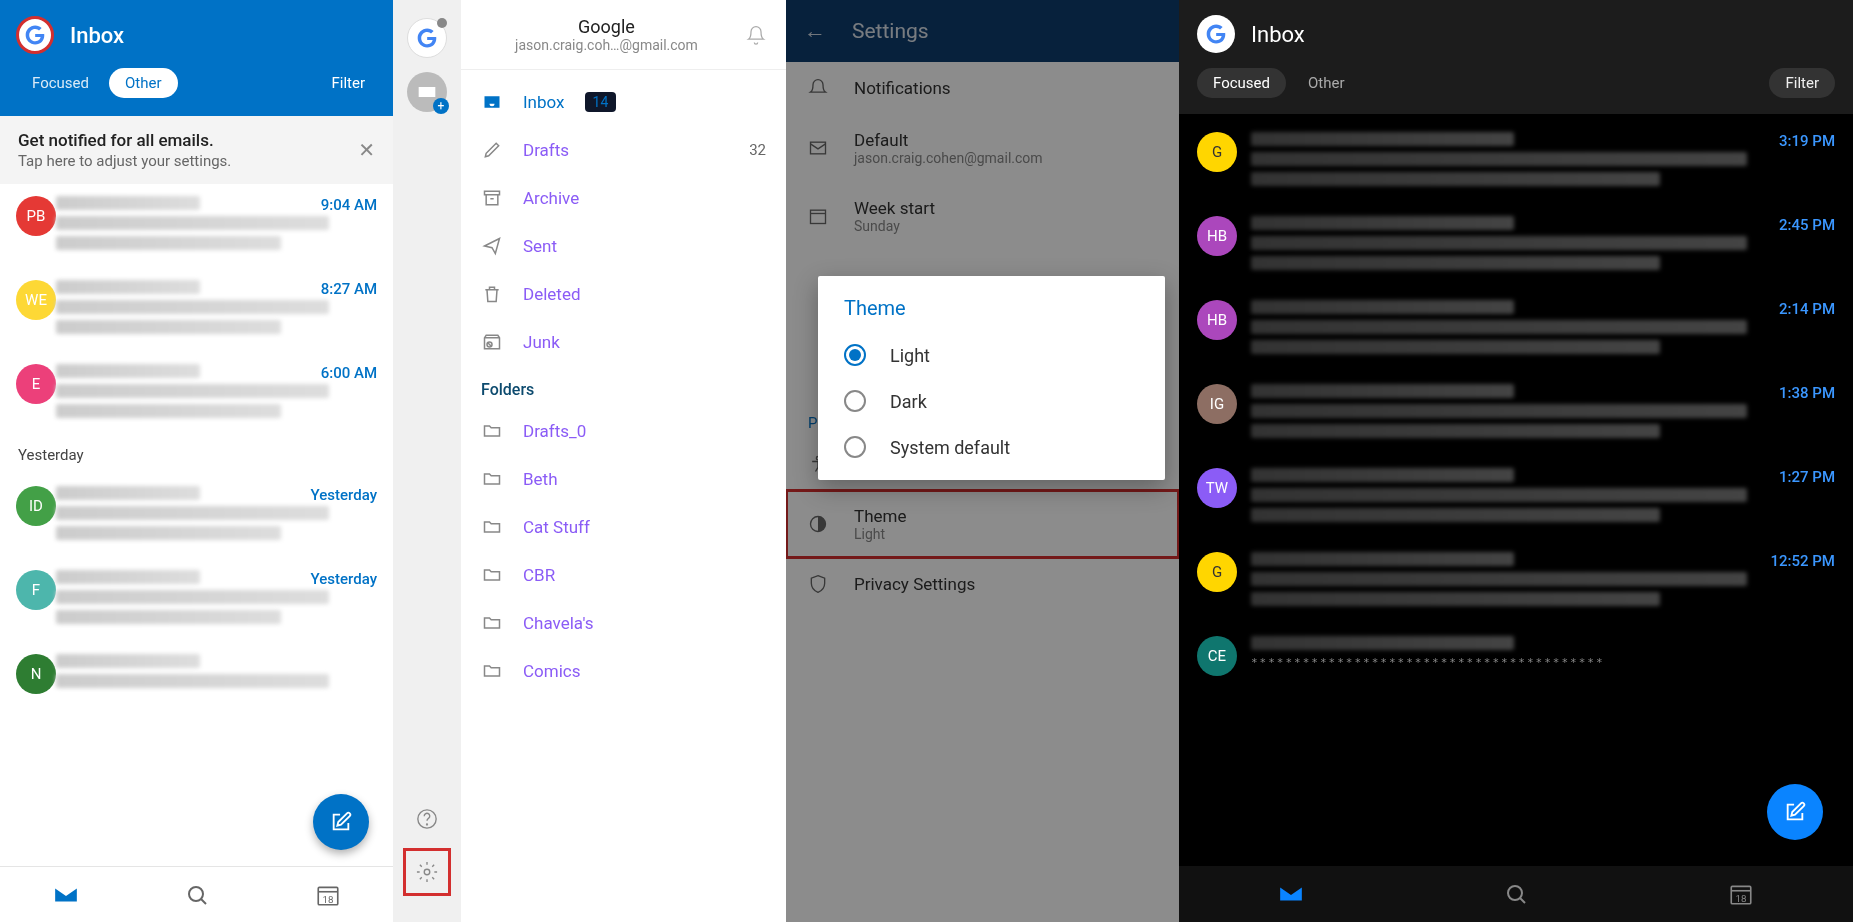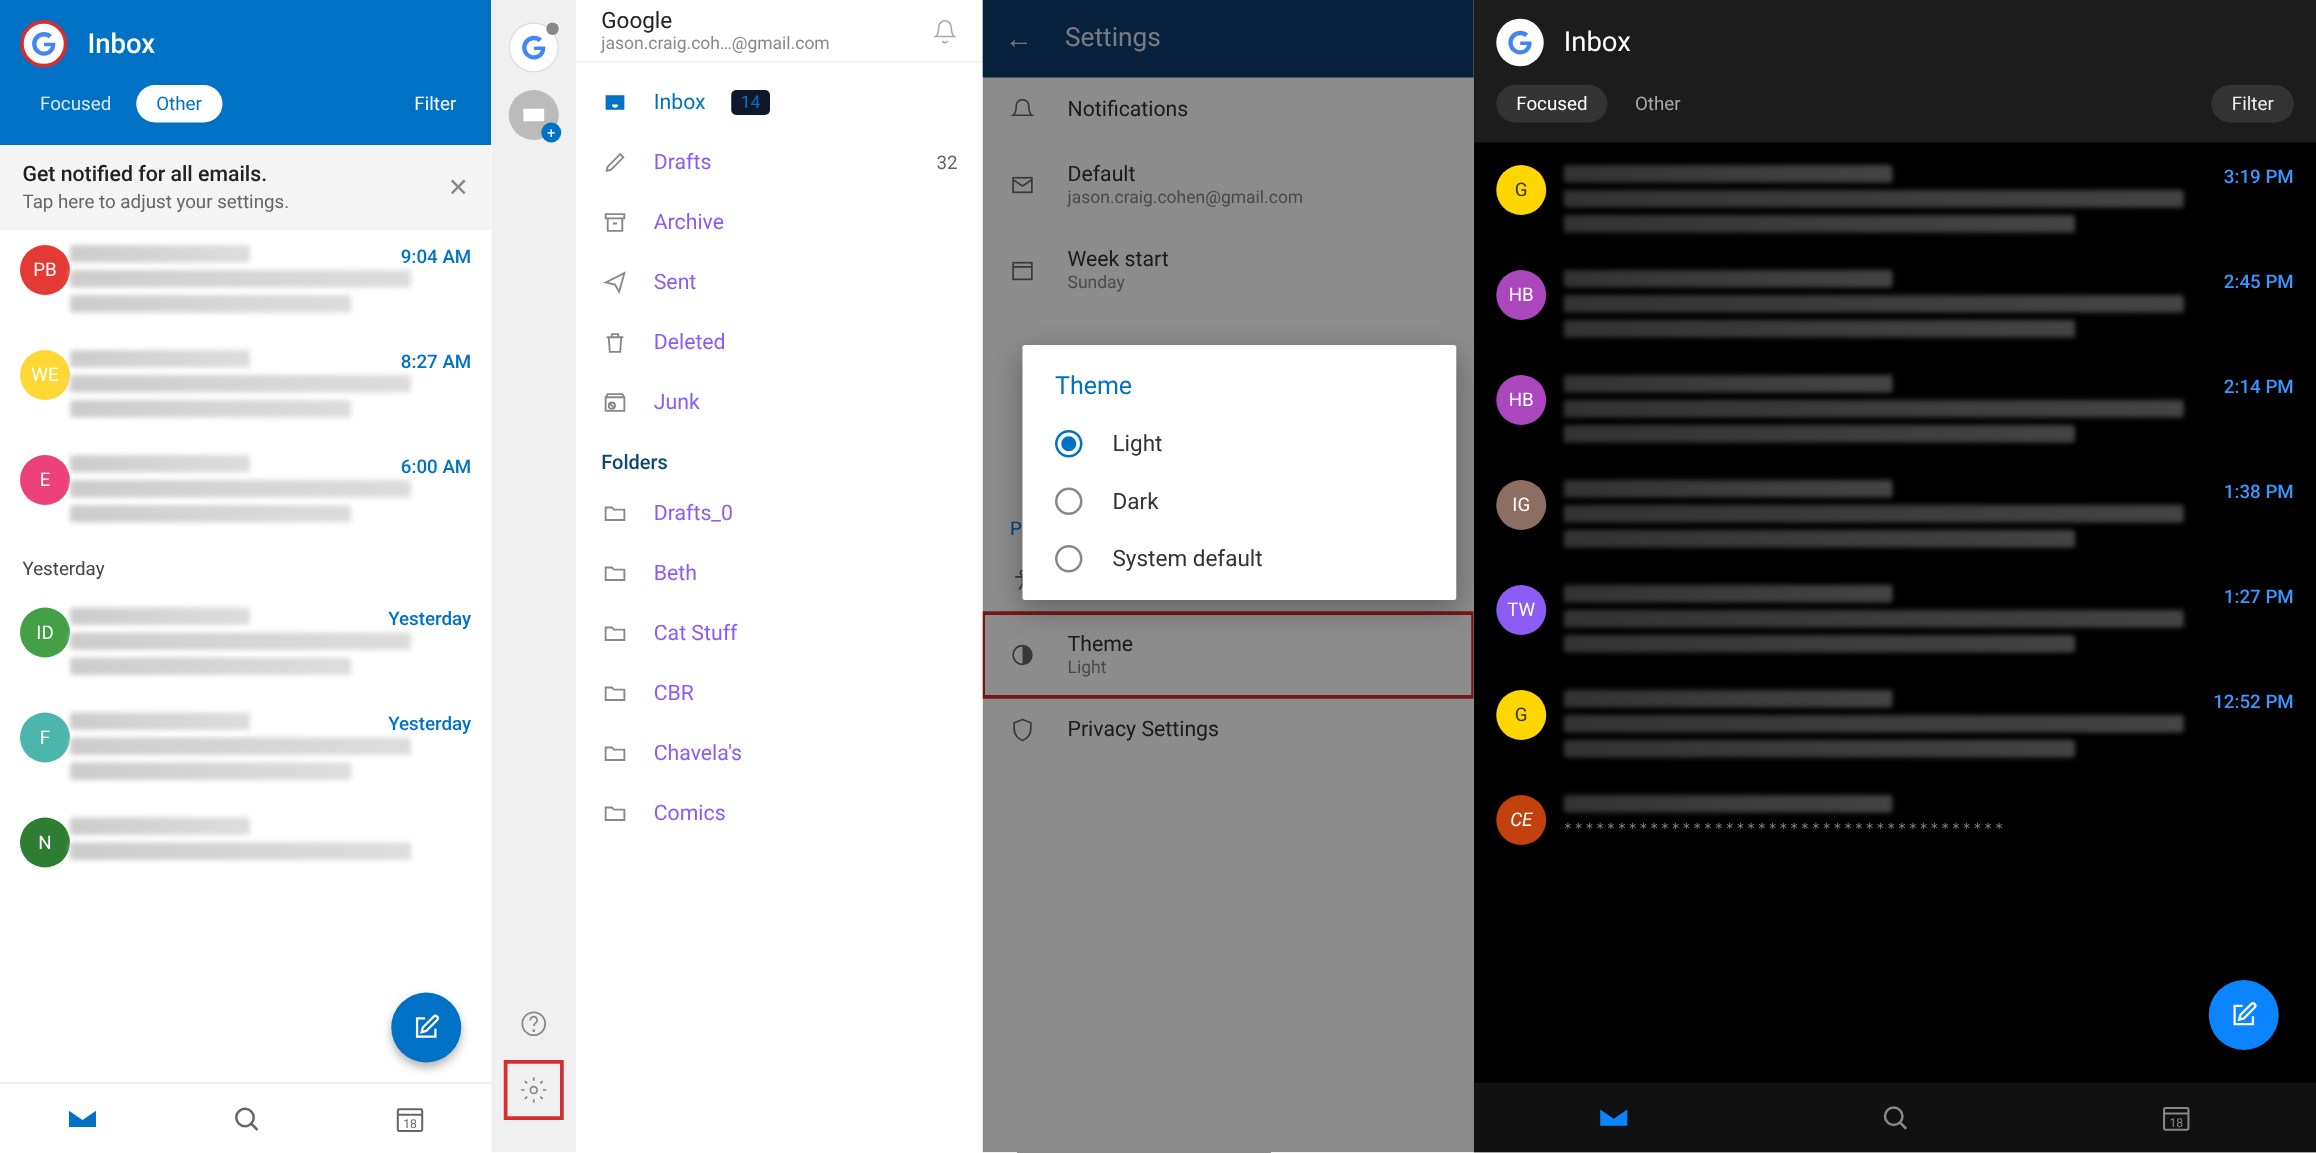--- a/index.html
+++ b/index.html
@@ -28,21 +28,21 @@
 .av.red { background: #E53935; }
 .av.yellow { background: #FDD835; color: #fff; }
 .av.pink { background: #EC407A; }
 .av.green { background: #43A047; }
 .av.teal { background: #4DB6AC; }
 .av.dgreen { background: #2E7D32; }
 .av.ylw2 { background: #FFD600; color:#333; }
 .av.purple { background: #AB47BC; }
 .av.brown { background: #8D6E63; }
 .av.blue { background: #8b5cf6; }
-.av.pink2 { background: #c2410c; font-style: italic; }
+.av.pink2 { background: #0f766e; }
 .email-body { flex: 1; min-width: 0; }
 .eb-top { display: flex; justify-content: space-between; }
 .blur-line { height: 14px; background: linear-gradient(90deg, #ccc, #ddd); border-radius: 2px; margin-bottom: 6px; filter: blur(2px); }
 .blur-line.w1 { width: 45%; }
 .blur-line.w2 { width: 85%; }
 .blur-line.w3 { width: 70%; }
 .blur-line.dark { background: linear-gradient(90deg, #333, #444); }
 .time { color: #0072C6; font-size: 15px; font-weight: 500; white-space: nowrap; }
 .time.dark { color: #3B97FF; }
 .section-label { padding: 10px 18px; color: #444; font-size: 15px; }
@@ -56,21 +56,21 @@
 
 .p2 { width: 393px; display: flex; }
 .p2-strip { width: 68px; background: #F0F0F0; display: flex; flex-direction: column; align-items: center; padding: 18px 0; gap: 14px; }
 .strip-av { width: 40px; height: 40px; border-radius: 50%; background: #fff; border: 1px solid #ddd; display: flex; align-items: center; justify-content: center; position: relative; }
 .dot { position: absolute; top: -1px; right: -1px; width: 10px; height: 10px; border-radius: 50%; background: #888; }
 .add-badge { position: absolute; bottom: -2px; right: -2px; width: 16px; height: 16px; border-radius: 50%; background: #0072C6; color: #fff; font-size: 12px; display:flex;align-items:center;justify-content:center; }
 .mail-gray { background: #bbb; width: 40px; height: 40px; border-radius: 50%; display:flex;align-items:center;justify-content:center; color:#fff; position:relative;}
 .strip-bottom { margin-top: auto; display: flex; flex-direction: column; align-items: center; gap: 18px; padding-bottom: 8px; }
 .gear-box { border: 3px solid #D32F2F; padding: 10px; }
 .p2-main { flex: 1; background: #fff; display: flex; flex-direction: column; }
-.p2-acct { padding: 6px 20px; display: flex; align-items: center; gap: 14px; border-bottom: 1px solid #eee; }
+.p2-acct { padding: 16px 20px; display: flex; align-items: center; gap: 14px; border-bottom: 1px solid #eee; text-align: center; }
 .acct-txt .at1 { font-size: 18px; color: #222; }
 .acct-txt .at2 { font-size: 14px; color: #888; }
 .bell { margin-left: auto; color: #aaa; }
 .folders { flex: 1; overflow-y: auto; padding: 8px 0; }
 .folder-row { display: flex; align-items: center; gap: 20px; padding: 14px 20px; }
 .folder-row.sel { color: #0072C6; }
 .folder-icon { width: 22px; display: flex; justify-content: center; color: #888; }
 .folder-row.sel .folder-icon { color: #0072C6; }
 .folder-label { font-size: 17px; color: #8b5cf6; }
 .folder-row.sel .folder-label { color: #0072C6; }

